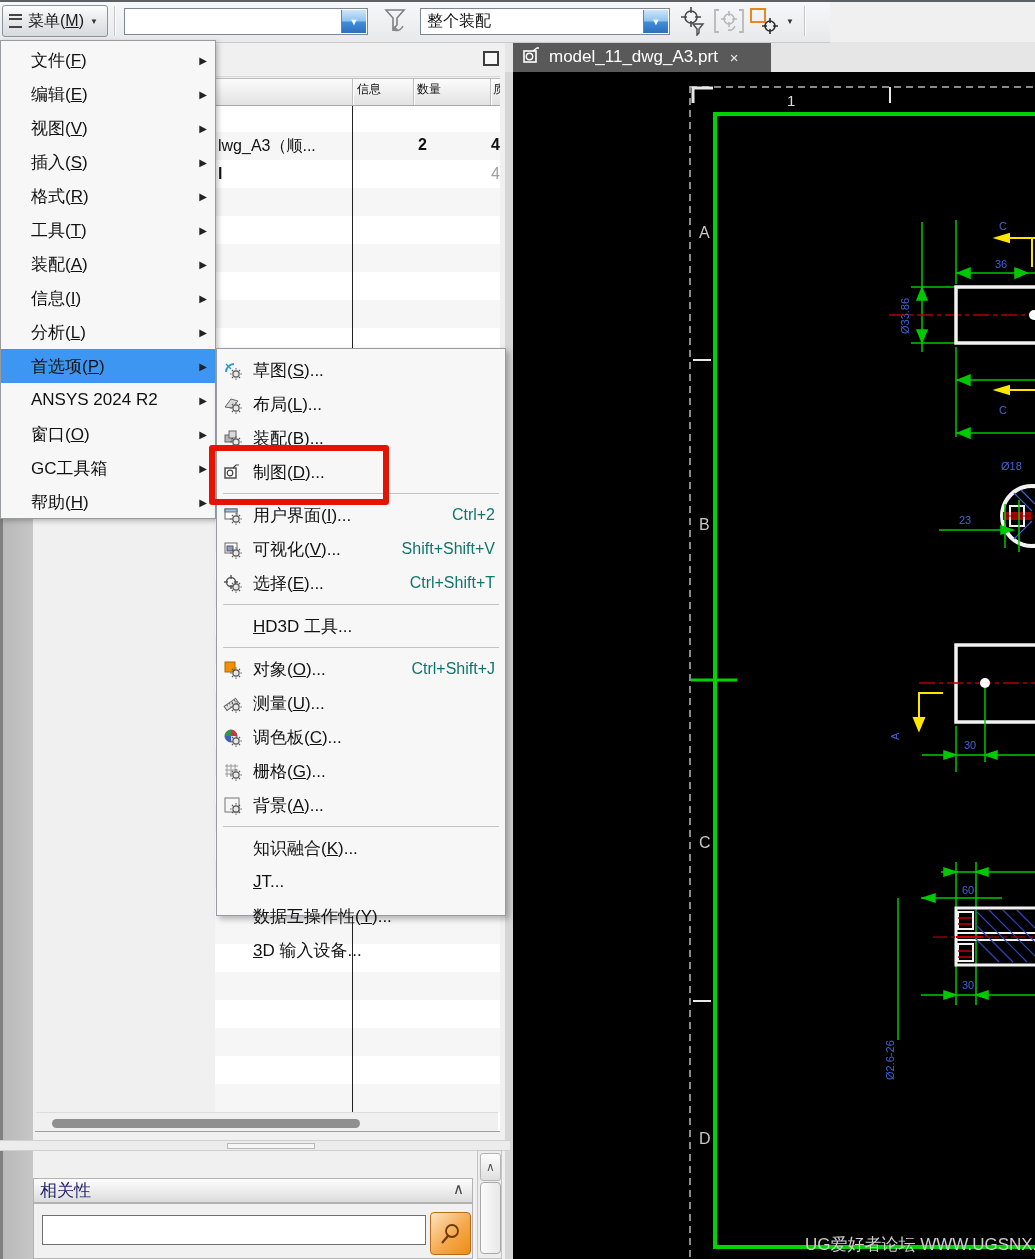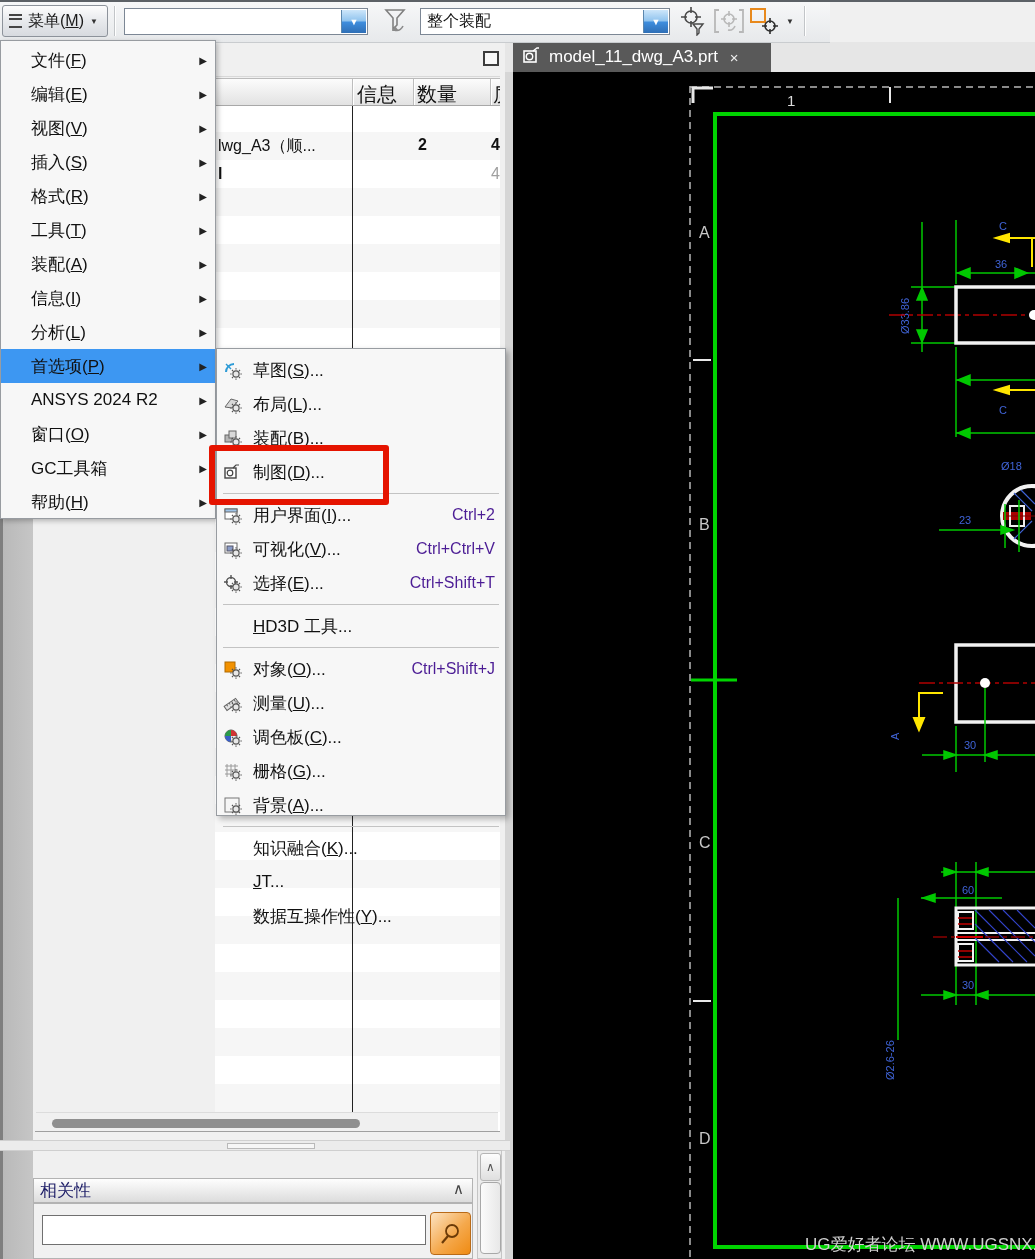--- a/index.html
+++ b/index.html
@@ -25,21 +25,21 @@
     background:linear-gradient(#cde6fa,#8fc3ee 48%,#3f8ede 52%,#2f6fb6);
     border-left:1px solid #5c87ad;display:flex;align-items:center;justify-content:center;
     color:#fff;font-size:9px;}
   .tb-icon{top:6px;height:30px;display:flex;align-items:center;justify-content:center;}
 
   
   .nav-title{left:215px;top:42px;width:285px;height:34px;background:#f0f0f0;border-bottom:1px solid #d8d8d8;z-index:3;}
   .max-box{left:483px;top:51px;width:12px;height:11px;border:2px solid #3c3c3c;background:#f8f8f8;z-index:4;}
   .nav-head{left:215px;top:78px;width:285px;height:26px;z-index:3;
     background:linear-gradient(#fcfcfc,#e2e2e2);border-top:1px solid #bbb;border-bottom:1px solid #a8a8a8;
-    font-size:20px;color:#111;overflow:hidden;}
+    font-size:12px;color:#111;overflow:hidden;}
   .nav-head .cell{position:absolute;top:2px;}
   .hsep{position:absolute;top:0;width:1px;height:26px;background:#bdbdbd;border-right:1px solid #fff;}
   .nav-body{left:215px;top:104px;width:285px;height:1029px;background:#fff;z-index:2;overflow:hidden;
     background:repeating-linear-gradient(#ffffff 0,#ffffff 28px,#f6f6f6 28px,#f6f6f6 56px);}
   .nav-vline{position:absolute;left:137px;top:0;width:1px;height:1029px;background:#222;}
   .nav-cell{position:absolute;font-size:16px;color:#111;white-space:nowrap;}
   .nav-left-strip{left:0;top:518px;width:33px;height:741px;
      background:linear-gradient(90deg,#7f7f7f 0,#7f7f7f 3px,#b9b9b9 3px,#c6c6c6 100%);z-index:2;}
   .hscroll{left:36px;top:1112px;width:462px;height:20px;background:#f0f0f0;border-top:1px solid #dcdcdc;z-index:3;}
   .hthumb{position:absolute;left:16px;top:6px;width:308px;height:9px;background:#8f8f8f;border-radius:5px;}
@@ -70,26 +70,26 @@
   .tab-close{font-size:15px;color:#eee;margin-left:4px;}
   .gapstrip{left:505px;top:72px;width:8px;height:1187px;background:#d6d6d6;z-index:2;}
   .drawing{left:513px;top:72px;width:522px;height:1187px;background:#000;z-index:1;}
 
   
   .mainmenu{left:0;top:40px;width:216px;height:479px;background:#f7f7f7;
     border:1px solid #989ca1;box-sizing:border-box;z-index:50;box-shadow:2px 2px 5px rgba(0,0,0,.25);padding-top:2px;}
   .mm-item{height:34px;display:flex;align-items:center;font-size:17px;color:#111;padding:0 8px 0 30px;position:relative;}
   .mm-item.hl{background:#3d97f2;}
   .mm-arrow{position:absolute;right:8px;font-size:10px;color:#222;}
-  .submenu{left:216px;top:348px;width:290px;height:468px;background:#f7f7f7;
+  .submenu{left:216px;top:348px;width:290px;height:568px;background:#f7f7f7;
     border:1px solid #989ca1;box-sizing:border-box;z-index:51;box-shadow:3px 3px 6px rgba(0,0,0,.28);padding-top:4px;}
   .sm-item{height:34px;display:flex;align-items:center;font-size:17px;color:#111;padding:0 10px 0 6px;gap:8px;}
   .sm-icon{width:22px;height:18px;flex:0 0 22px;display:flex;align-items:center;}
   .sm-label{white-space:nowrap;}
-  .sm-short{margin-left:auto;font-size:16px;color:#4c1d95;white-space:nowrap;}
+  .sm-short{margin-left:auto;font-size:16px;color:#0f766e;white-space:nowrap;}
   .sm-sep{height:1px;background:#c3c3c3;margin:4px 6px;}
   .redbox{left:209px;top:445px;width:168px;height:48px;border:6px solid #e51400;border-radius:3px;z-index:60;}
 
   u{text-decoration:underline;}
   svg text{font-family:"Liberation Sans","DejaVu Sans",sans-serif;}
 </style>
 </head>
 <body>
 
 <div id="app">
@@ -476,21 +476,21 @@
           <svg width="19" height="19" viewBox="0 0 19 19">
             <rect x="2" y="3" width="12" height="10" fill="#fff" stroke="#666"></rect>
             <rect x="4" y="6" width="6" height="5" fill="#8a9cc8" stroke="#556"></rect>
             <g stroke="#555" fill="#e8e8e8" stroke-width="1.2">
               <path d="M13 8.6v-1.4M13 17.4v1.4M8.6 13H7.2M17.4 13h1.4M10 10l-1-1M16 16l1 1M16 10l1-1M10 16l-1 1"></path>
               <circle cx="13" cy="13" r="3.1"></circle>
             </g>
           </svg>
         </span>
         <span class="sm-label">可视化(<u>V</u>)...</span>
-        <span class="sm-short">Ctrl+Ctrl+V</span>
+        <span class="sm-short">Shift+Shift+V</span>
       </div>
       <div class="sm-item">
         <span class="sm-icon">
           <svg width="19" height="19" viewBox="0 0 19 19">
             <circle cx="8" cy="8" r="4.5" fill="none" stroke="#555" stroke-width="1.4"></circle>
             <path d="M8 1v4M8 11v4M1 8h4M11 8h4" stroke="#555" stroke-width="1.4"></path>
             <g stroke="#555" fill="#e8e8e8" stroke-width="1.2">
               <path d="M13 8.6v-1.4M13 17.4v1.4M8.6 13H7.2M17.4 13h1.4M10 10l-1-1M16 16l1 1M16 10l1-1M10 16l-1 1"></path>
               <circle cx="13" cy="13" r="3.1"></circle>
             </g>
@@ -578,16 +578,20 @@
         <span class="sm-label">知识融合(<u>K</u>)...</span>
       </div>
       <div class="sm-item">
         <span class="sm-icon"></span>
         <span class="sm-label"><u>J</u>T...</span>
       </div>
       <div class="sm-item">
         <span class="sm-icon"></span>
         <span class="sm-label">数据互操作性(<u>Y</u>)...</span>
       </div>
+      <div class="sm-item">
+        <span class="sm-icon"></span>
+        <span class="sm-label"><u>3</u>D 输入设备...</span>
+      </div>
     </div>
   <div class="abs redbox"></div>
 
 </div>
 
 </body></html>

